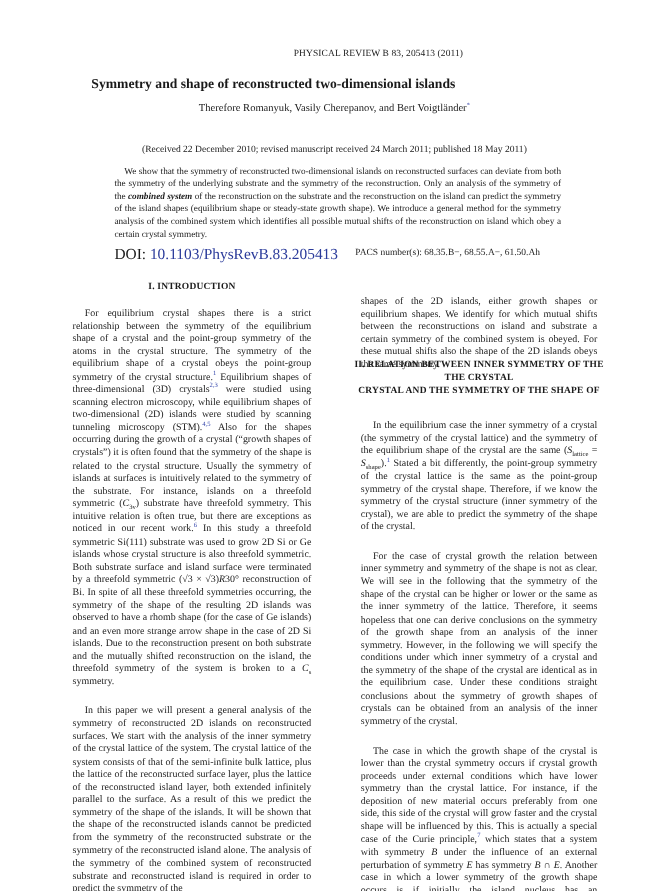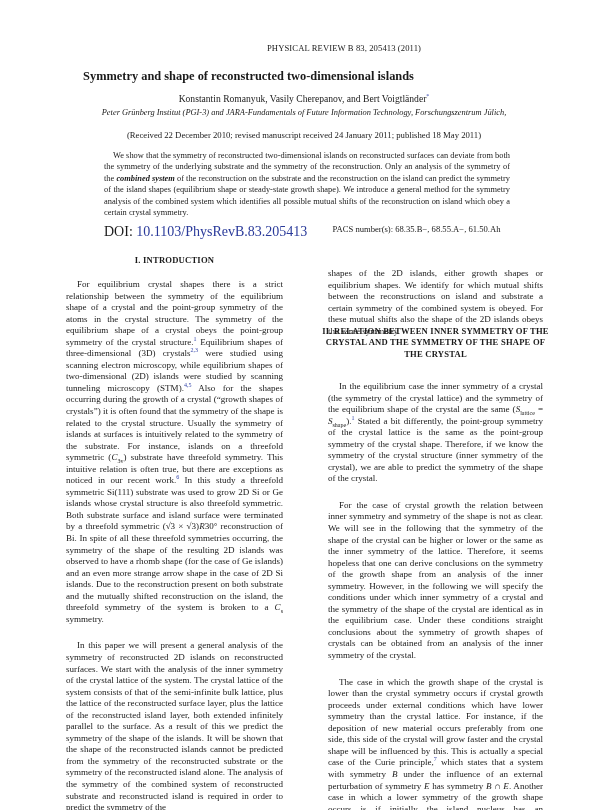--- a/index.html
+++ b/index.html
@@ -9,21 +9,21 @@
   .header { top:43px; left:0; width:608px; text-align:center; font-size:8.6px; letter-spacing:0.1px;padding-left:40px; }
   .title { top:69px; left:0; width:497px; text-align:center; font-size:12.4px; font-weight:bold; }
   .authors { top:93px; left:0; width:608px; text-align:center; font-size:9.6px; }
   .authors sup { color:#3344aa; font-size:6px; }
   .affil { top:107px; left:0; width:608px; text-align:center; font-size:8.4px; font-style:italic; line-height:11.5px; }
   .received { top:130px; left:0; width:608px; text-align:center; font-size:8.7px; }
   .abstract { top:150px; left:104px; width:406px; font-size:8.4px; line-height:11.4px; text-align:justify; text-indent:9px; }
   .abstract i { font-style:italic;font-weight:bold; }
   .doi { top:224px; left:104px; font-size:14px; }
   .doi a { color:#2a3a9a; text-decoration:none; }
-  .pacs { top:224px; left:323px; width:187px; text-align:center; font-size:8.6px; white-space:nowrap; }
+  .pacs { top:224px; left:323px; width:187px; text-align:left; font-size:8.6px; white-space:nowrap; }
   .col { font-size:9.05px; line-height:11.55px; text-align:justify; }
   .col p { margin:15px; text-indent:11px; }
   .col p.noindent { text-indent:0; }
   .col sup { color:#3344aa; font-size:6px; line-height:0; }
   .col .m { font-style:italic; }
   .col sub { font-size:6px; line-height:0; }
   .left { top:264px; left:51px; width:247px; }
   .right { top:253px; left:313px; width:245px; }
   .sec-head { font-weight:bold; font-size:8.6px; text-align:center; letter-spacing:0.2px; }
   .sec1 { top:255px; left:51px; width:247px; }
@@ -34,48 +34,47 @@
   .f2 { left:272px; }
   .f3 { left:416px;padding-left:32px; }
 </style>
 </head>
 <body>
 
 <div class="abs header">PHYSICAL REVIEW B 83, 205413 (2011)</div>
 
 <div class="abs title">Symmetry and shape of reconstructed two-dimensional islands</div>
 
-<div class="abs authors"><span>Konstantin Romanyuk, Vasily Cherepanov, and Bert  Voigtländer</span><sup>*</sup></div>
+<div class="abs authors"><span>Therefore Romanyuk, Vasily Cherepanov, and Bert  Voigtländer</span><sup>*</sup></div>
 
 <div class="abs affil">
-  <div>Peter Grünberg Institut (PGI-3) and JARA-Fundamentals of Future Information Technology, Forschungszentrum Jülich,</div>
 </div>
 
-<div class="abs received">(Received 22 December 2010; revised manuscript received 24 January 2011; published 18 May 2011)</div>
+<div class="abs received">(Received 22 December 2010; revised manuscript received 24 March 2011; published 18 May 2011)</div>
 
 <div class="abs abstract"><span>We show that the symmetry of reconstructed two-dimensional islands on reconstructed surfaces can deviate from both the symmetry of the underlying substrate and the symmetry of the reconstruction. Only an analysis of the symmetry of the </span><i>combined system</i><span> of the reconstruction on the substrate and the reconstruction on the island can predict the symmetry of the island shapes (equilibrium shape or steady-state growth shape). We introduce a general method for the symmetry analysis of the combined system which identifies all possible mutual shifts of the reconstruction on island which obey a certain crystal symmetry.</span></div>
 
 <div class="abs doi"><span>DOI: </span><a>10.1103/PhysRevB.83.205413</a></div>
 <div class="abs pacs">PACS number(s):  68.35.B−, 68.55.A−, 61.50.Ah</div>
 
 <div class="abs sec-head sec1">I.  INTRODUCTION</div>
 
 <div class="abs col left">
   <p><span>For equilibrium crystal shapes there is a strict relationship between the symmetry of the equilibrium shape of a crystal and the point-group symmetry of the atoms in the crystal structure. The symmetry of the equilibrium shape of a crystal obeys the point-group symmetry of the crystal structure.</span><sup>1</sup><span> Equilibrium shapes of three-dimensional (3D) crystals</span><sup>2,3</sup><span> were studied using scanning electron microscopy, while equilibrium shapes of two-dimensional (2D) islands were studied by scanning tunneling microscopy (STM).</span><sup>4,5</sup><span> Also for the shapes occurring during the growth of a crystal (“growth shapes of crystals”) it is often found that the symmetry of the shape is related to the crystal structure. Usually the symmetry of islands at surfaces is intuitively related to the symmetry of the substrate. For instance, islands on a threefold symmetric (</span><span class="m">C</span><sub>3v</sub><span>) substrate have threefold symmetry. This intuitive relation is often true, but there are exceptions as noticed in our recent work.</span><sup>6</sup><span> In this study a threefold symmetric Si(111) substrate was used to grow 2D Si or Ge islands whose crystal structure is also threefold symmetric. Both substrate surface and island surface were terminated by a threefold symmetric (√3 × √3)</span><span class="m">R</span><span>30° reconstruction of Bi. In spite of all these threefold symmetries occurring, the symmetry of the shape of the resulting 2D islands was observed to have a rhomb shape (for the case of Ge islands) and an even more strange arrow shape in the case of 2D Si islands. Due to the reconstruction present on both substrate and the mutually shifted reconstruction on the island, the threefold symmetry of the system is broken to a </span><span class="m">C</span><sub>s</sub><span> symmetry.</span></p>
   <p>In this paper we will present a general analysis of the symmetry of reconstructed 2D islands on reconstructed surfaces. We start with the analysis of the inner symmetry of the crystal lattice of the system. The crystal lattice of the system consists of that of the semi-infinite bulk lattice, plus the lattice of the reconstructed surface layer, plus the lattice of the reconstructed island layer, both extended infinitely parallel to the surface. As a result of this we predict the symmetry of the shape of the islands. It will be shown that the shape of the reconstructed islands cannot be predicted from the symmetry of the reconstructed substrate or the symmetry of the reconstructed island alone. The analysis of the symmetry of the combined system of reconstructed substrate and reconstructed island is required in order to predict the symmetry of the</p>
 </div>
 
 <div class="abs col right">
   <p class="noindent">shapes of the 2D islands, either growth shapes or equilibrium shapes. We identify for which mutual shifts between the reconstructions on island and substrate a certain symmetry of the combined system is obeyed. For these mutual shifts also the shape of the 2D islands obeys the same symmetry.</p>
 </div>
 
 <div class="abs sec-head sec2">
   <div>II.  RELATION BETWEEN INNER SYMMETRY OF THE</div>
+  <div>THE CRYSTAL</div>
   <div>CRYSTAL AND THE SYMMETRY OF THE SHAPE OF</div>
-  <div>THE CRYSTAL</div>
 </div>
 
 <div class="abs col right2">
   <p><span>In the equilibrium case the inner symmetry of a crystal (the symmetry of the crystal lattice) and the symmetry of the equilibrium shape of the crystal are the same (</span><span class="m">S</span><sub>lattice</sub><span> = </span><span class="m">S</span><sub>shape</sub><span>).</span><sup>1</sup><span> Stated a bit differently, the point-group symmetry of the crystal lattice is the same as the point-group symmetry of the crystal shape. Therefore, if we know the symmetry of the crystal structure (inner symmetry of the crystal), we are able to predict the symmetry of the shape of the crystal.</span></p>
   <p>For the case of crystal growth the relation between inner symmetry and symmetry of the shape is not as clear. We will see in the following that the symmetry of the shape of the crystal can be higher or lower or the same as the inner symmetry of the lattice. Therefore, it seems hopeless that one can derive conclusions on the symmetry of the growth shape from an analysis of the inner symmetry. However, in the following we will specify the conditions under which inner symmetry of a crystal and the symmetry of the shape of the crystal are identical as in the equilibrium case. Under these conditions straight conclusions about the symmetry of growth shapes of crystals can be obtained from an analysis of the inner symmetry of the crystal.</p>
   <p><span>The case in which the growth shape of the crystal is lower than the crystal symmetry occurs if crystal growth proceeds under external conditions which have lower symmetry than the crystal lattice. For instance, if the deposition of new material occurs preferably from one side, this side of the crystal will grow faster and the crystal shape will be influenced by this. This is actually a special case of the Curie principle,</span><sup>7</sup><span> which states that a system with symmetry </span><span class="m">B</span><span> under the influence of an external perturbation of symmetry </span><span class="m">E</span><span> has symmetry </span><span class="m">B ∩ E</span><span>. Another case in which a lower symmetry of the growth shape occurs is if initially the island nucleus has an unsymmetrical shape. The transient growth period which is influenced by the shape of the nuclei turns into the steady</span></p>
 </div>
 
 <div class="abs footer f1">1098-0121/2011/83(20)/205413(11)</div>
 <div class="abs footer f2">205413-1</div>

